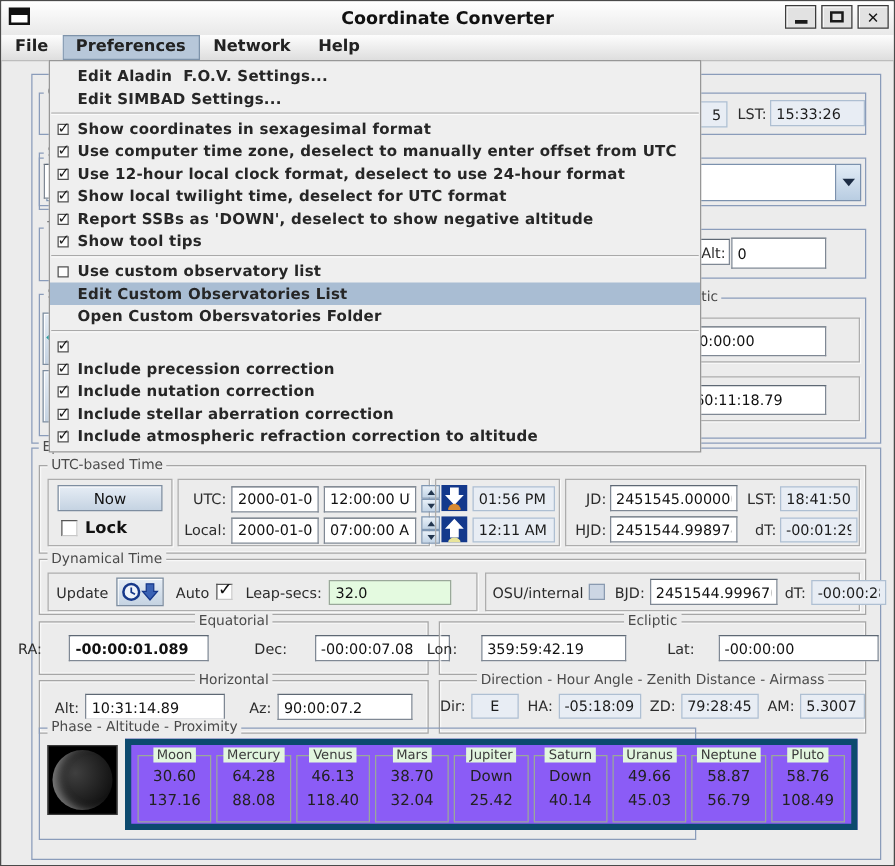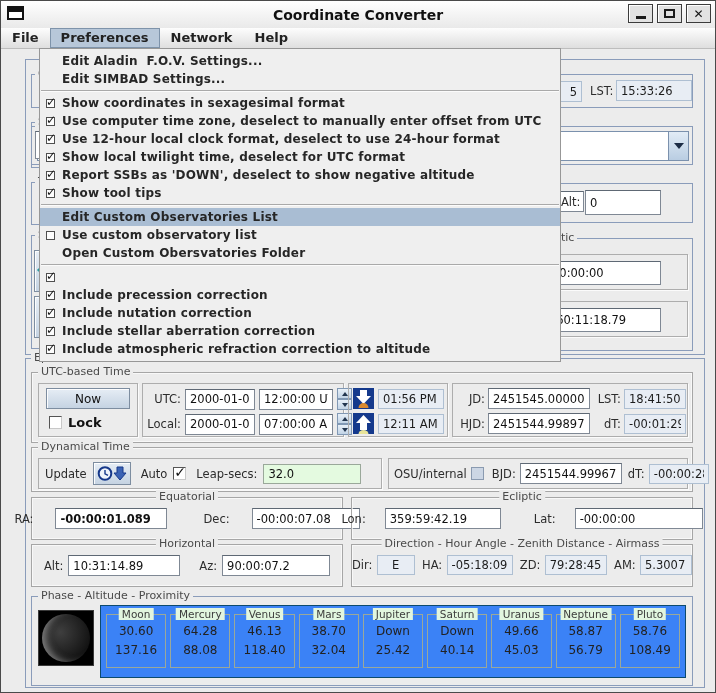--- a/index.html
+++ b/index.html
@@ -61,21 +61,21 @@
   .spin .dn::after { content:""; border-left:3px solid transparent; border-right:3px solid transparent; border-top:4px solid #22354e; }
 
   .btn { background:linear-gradient(#e6edf5,#c5d3e2); border:1px solid #7d8da0; box-shadow:inset 1px 1px 0 rgba(255,255,255,.9); font-size:12px; color:#111; display:flex; align-items:center; justify-content:center; }
 
   .sunicon { width:21px; height:21px; flex:none; }
 
   
   .moonbox { position:absolute; left:6px; top:13px; width:56px; height:56px; background:#000; border:1px solid #3a3a3a; display:flex; align-items:center; justify-content:center; }
   .moon { width:48px; height:48px; border-radius:50%; background:radial-gradient(circle at 38% 38%, #3f3f3f 0%, #242424 45%, #101010 78%); box-shadow:inset 7px -2px 7px -3px rgba(195,195,195,.55); }
 
-  .greenwrap { position:absolute; border:1px solid #0c4a6e; background:#3b82f6; display:flex; gap:4px; padding:8px 5px 4px 5px; }
+  .greenwrap { position:absolute; border:5px solid #0c4a6e; background:#8b5cf6; display:flex; gap:4px; padding:8px 5px 4px 5px; }
   .planet { flex:1; position:relative; border:1px solid #9aa89a; height:54px; }
   .planet .pt { position:absolute; top:-7px; left:50%; transform:translateX(-50%); font-size:10.5px; color:#3c3c3c; background:#e2f6df; padding:0 3px; white-space:nowrap; }
   .planet .pv { text-align:center; font-size:12px; color:#222; margin-top:7px; line-height:1.6; }
 
   .fragtext { position:absolute; font-size:11px; color:#4a4a4a; white-space:nowrap; }
 </style>
 </head>
 <body>
 
 <div class="win">
@@ -165,22 +165,22 @@
     <div class="mi"><span class="chk none"></span><span>Edit Aladin  F.O.V. Settings...</span></div>
     <div class="mi"><span class="chk none"></span><span>Edit SIMBAD Settings...</span></div>
     <div class="sep"></div>
     <div class="mi"><span class="chk on"></span><span>Show coordinates in sexagesimal format</span></div>
     <div class="mi"><span class="chk on"></span><span>Use computer time zone, deselect to manually enter offset from UTC</span></div>
     <div class="mi"><span class="chk on"></span><span>Use 12-hour local clock format, deselect to use 24-hour format</span></div>
     <div class="mi"><span class="chk on"></span><span>Show local twilight time, deselect for UTC format</span></div>
     <div class="mi"><span class="chk on"></span><span>Report SSBs as 'DOWN', deselect to show negative altitude</span></div>
     <div class="mi"><span class="chk on"></span><span>Show tool tips</span></div>
     <div class="sep"></div>
+    <div class="mi"><span class="chk"></span><span>Use custom observatory list</span></div>
     <div class="mi hl"><span class="chk none"></span><span>Edit Custom Observatories List</span></div>
-    <div class="mi"><span class="chk"></span><span>Use custom observatory list</span></div>
     <div class="mi"><span class="chk none"></span><span>Open Custom Obersvatories Folder</span></div>
     <div class="sep"></div>
     <div class="mi"><span class="chk on"></span></div>
     <div class="mi"><span class="chk on"></span><span>Include precession correction</span></div>
     <div class="mi"><span class="chk on"></span><span>Include nutation correction</span></div>
     <div class="mi"><span class="chk on"></span><span>Include stellar aberration correction</span></div>
     <div class="mi"><span class="chk on"></span><span>Include atmospheric refraction correction to altitude</span></div>
   </div>
 
   <div class="bpanel" style="left:24px;top:357px;width:680px;height:330px;z-index:2;">
@@ -317,21 +317,21 @@
       <input class="fld ro" readonly="" style="width: 38px; height: 20px; text-align: center;" value="E">
       <span class="lbl" style="margin-left:3px;">HA:</span>
       <input class="fld ro" readonly="" style="width: 66px; height: 20px;" value="-05:18:09">
       <span class="lbl" style="margin-left:3px;">ZD:</span>
       <input class="fld ro" readonly="" style="width: 62px; height: 20px;" value="79:28:45">
       <span class="lbl" style="margin-left:3px;">AM:</span>
       <input class="fld ro" readonly="" style="width: 52px; height: 20px;" value="5.3007">
     </div>
   </div>
 
-  <div class="bpanel" style="left:30px;top:595px;width:662px;height:90px;z-index:3;">
+  <div class="bpanel" style="left:30px;top:581px;width:526px;height:90px;z-index:3;">
     <span class="ptitle" style="left:6px;">Phase - Altitude - Proximity</span>
     <div class="moonbox">
         <div class="moon"></div>
       </div>
     <div class="greenwrap" style="left:68px;top:8px;width:586px;height:73px;">
       <div class="planet">
           <span class="pt">Moon</span>
           <div class="pv">
             <div>30.60</div>
             <div>137.16</div>

